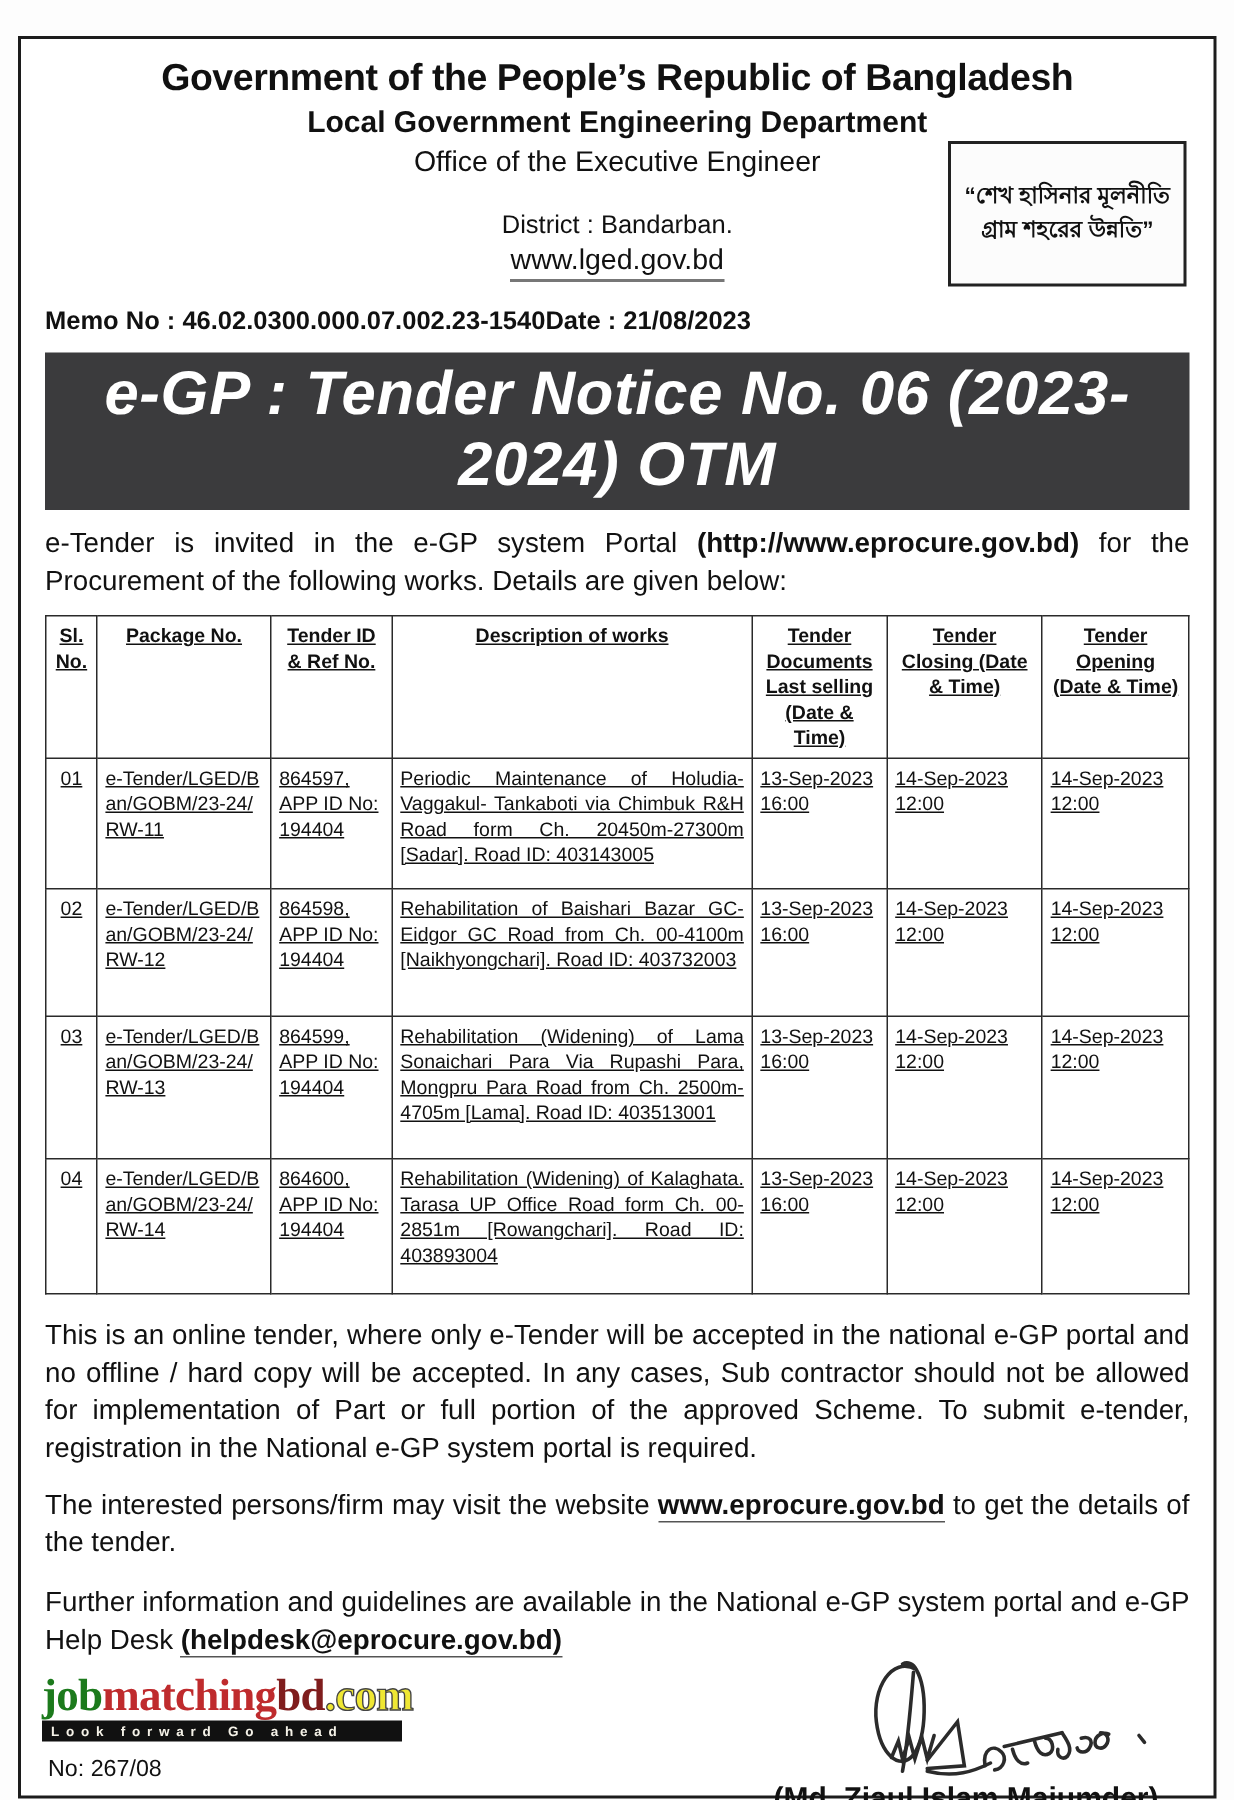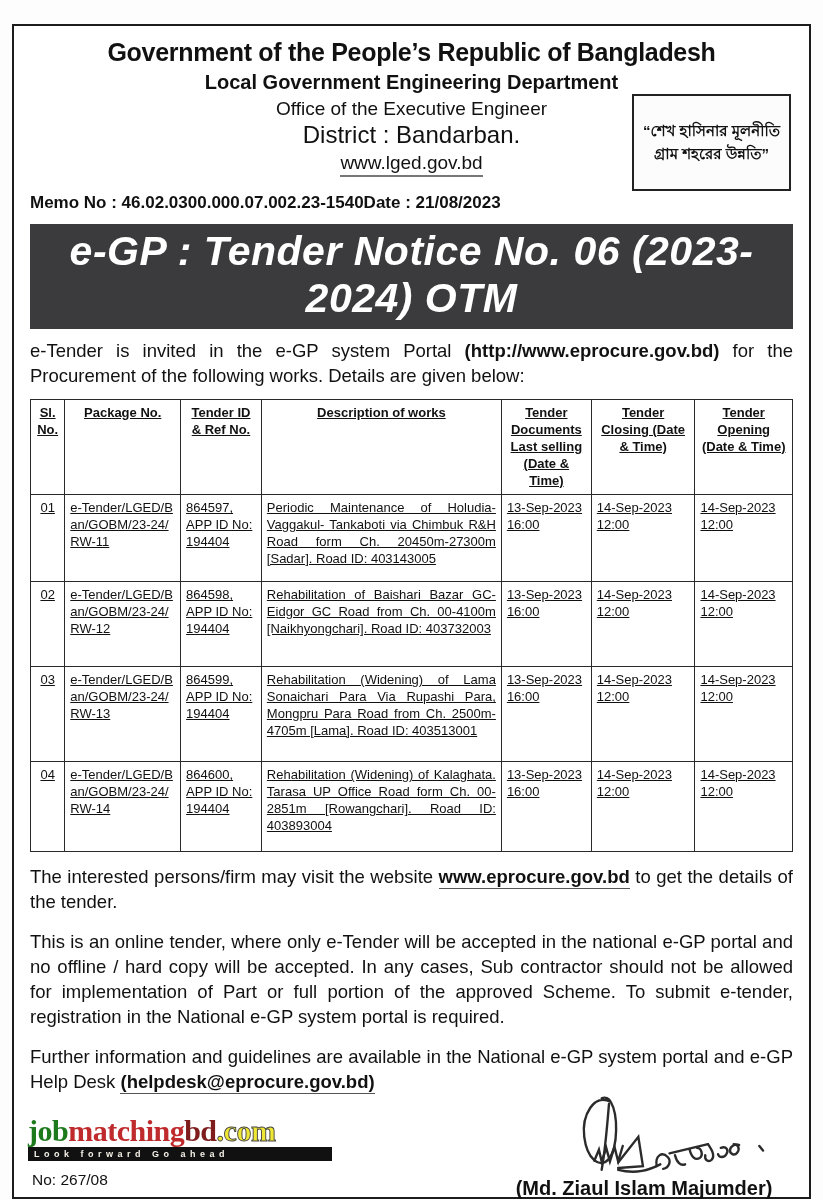--- a/index.html
+++ b/index.html
@@ -7,21 +7,21 @@
   body { font-family:"Liberation Sans", sans-serif; color:#111; }
   .page { position:relative; width:823px; height:1200px; background:#fdfdfd; overflow:hidden; }
   .doc { position:absolute; left:12px; top:24px; width:799px; height:1175px;
          border:2px solid #1c1c1c; background:#fff; padding:10px 16px 8px 16px; }
 
   
   .hdr { position:relative; text-align:center; }
   .hdr-l1 { font-size:25px; font-weight:bold; letter-spacing:-0.3px; margin-top:2px; }
   .hdr-l2 { font-size:20px; font-weight:bold; margin-top:4px; }
   .hdr-l3 { font-size:19px; margin-top:4px; }
-  .hdr-l4 { font-size:24px; margin-top:1px; }
+  .hdr-l4 { font-size:17px; margin-top:20px; }
   .hdr-web { display:inline-block; font-size:19px; margin-top:3px; border-bottom:2px solid #777; padding-bottom:1px; }
   .slogan { position:absolute; right:2px; top:56px; border:2px solid #222; background:#fcfcfc;
             padding:23px 9px; font-size:15px; font-weight:bold; line-height:1.55; text-align:center; white-space:nowrap; }
 
   
   .memo { display:flex; font-size:17px; font-weight:bold; margin-top:16px; }
 
   
   .banner { margin-top:11px; background:#3b3b3d; color:#fff; text-align:center;
             font-size:41px; font-weight:bold; font-style:italic; padding:4px 0 7px 0; letter-spacing:0.5px; }
@@ -48,21 +48,21 @@
   .sig-name { font-size:20px; font-weight:bold; white-space:nowrap; }
   .sig-title { font-size:18px; margin-top:3px; }
   .sig-org { font-size:18px; margin-top:3px; }
   .sig-email { font-size:17.5px; margin-top:4px; border-bottom:2px solid #222; padding-bottom:2px; }
 
   
   .brand { position:absolute; left:14px; bottom:36px; width:260px; }
   .brand-word { font-family:"Liberation Serif", serif; font-weight:bold; font-size:30px; letter-spacing:-0.5px; white-space:nowrap; line-height:1; }
   .brand-word span { display:inline; }
   .brand-tag { background:#111; color:#f5f2e8; font-size:9px; font-weight:bold; letter-spacing:4.5px;
-               padding:2px 4px 2px 6px; margin-top:1px; white-space:nowrap; width:304px; }
+               padding:2px 4px 2px 6px; margin-top:1px; white-space:nowrap; width:240px; }
   .refno { position:absolute; left:18px; bottom:8px; font-size:15.5px; }
 </style>
 </head>
 <body>
 
 <div class="page">
   <div class="doc">
 
     <div class="hdr">
       <div class="hdr-l1">Government of the People’s Republic of Bangladesh</div>
@@ -137,23 +137,23 @@
         <td class="brk">e-Tender/LGED/Ban/GOBM/23-24/RW-14</td>
         <td>864600, APP ID No: 194404</td>
         <td class="j">Rehabilitation (Widening) of Kalaghata. Tarasa UP Office Road form Ch. 00-2851m [Rowangchari]. Road ID: 403893004</td>
         <td>13-Sep-2023 16:00</td>
         <td>14-Sep-2023 12:00</td>
         <td>14-Sep-2023 12:00</td>
       </tr>
     </tbody>
       </table>
 
+    <p class="para" style="margin-top:15px">This is an online tender, where only e-Tender will be accepted in the national e-GP portal and no offline / hard copy will be accepted. In any cases, Sub contractor should not be allowed for implementation of Part or full portion of the approved Scheme. To submit e-tender, registration in the National e-GP system portal is required.</p>
+
     <p class="para" style="margin-top:13px"><span>The interested persons/firm may visit the website </span><span class="bu">www.eprocure.gov.bd</span><span> to get the details of the tender.</span></p>
-
-    <p class="para" style="margin-top:15px">This is an online tender, where only e-Tender will be accepted in the national e-GP portal and no offline / hard copy will be accepted. In any cases, Sub contractor should not be allowed for implementation of Part or full portion of the approved Scheme. To submit e-tender, registration in the National e-GP system portal is required.</p>
 
     <p class="para" style="margin-top:15px"><span>Further information and guidelines are available in the National e-GP system portal and e-GP Help Desk </span><span class="bu">(helpdesk@eprocure.gov.bd)</span></p>
 
     <div class="sign-row">
       <div class="sign-block">
         <svg class="sig-svg" viewBox="0 0 240 100">
           <g fill="none" stroke="#2b2b2b" stroke-width="2.6" stroke-linecap="round">
             <path d="M62,14 C44,4 30,28 33,52 C36,76 50,88 60,76 C70,62 70,28 62,14 C60,10 56,8 52,10"></path>
             <path d="M60,16 C58,40 56,66 52,88"></path>
             <path d="M44,78 l5,-12 l3,13 l5,-15 l4,15 l5,-16 l4,16 l5,-17"></path>

